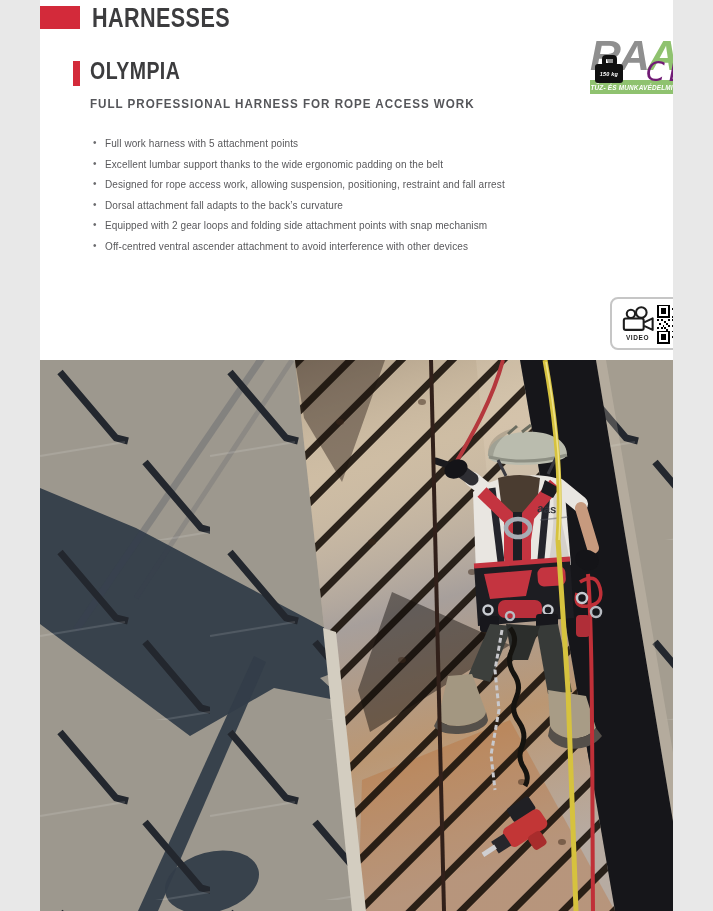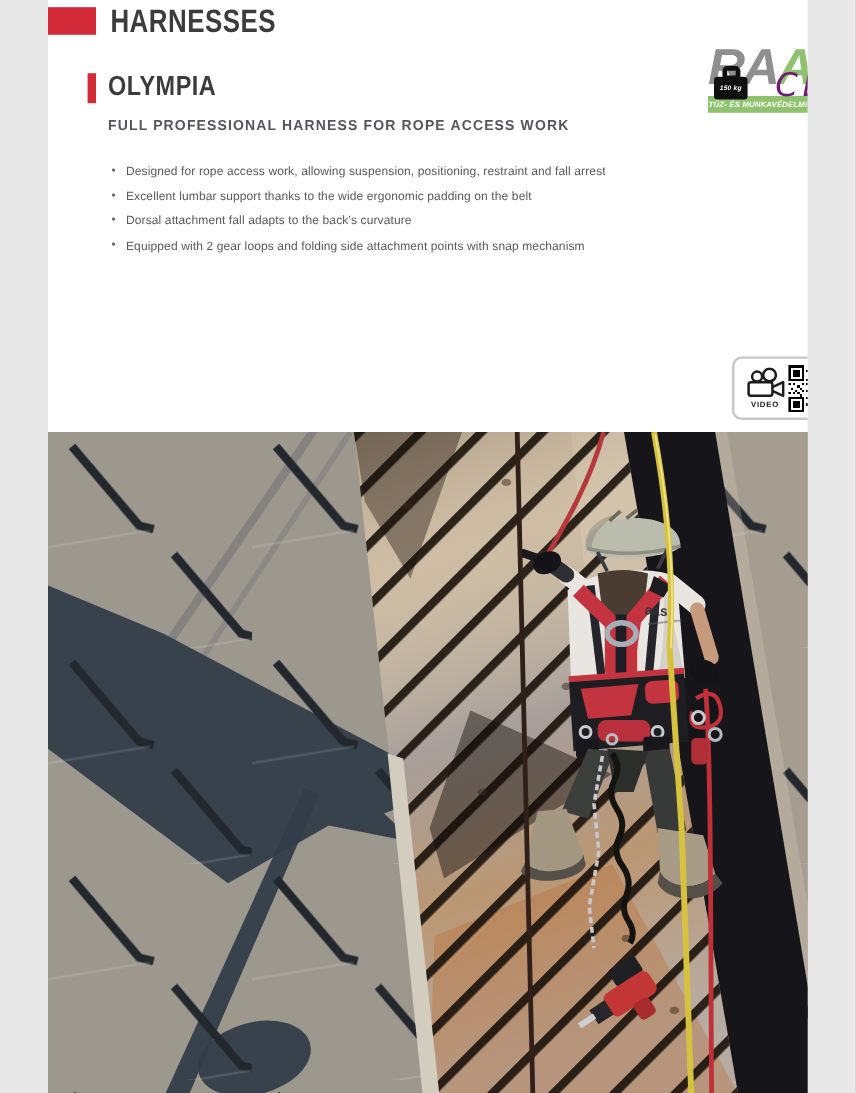--- a/index.html
+++ b/index.html
@@ -72,24 +72,26 @@
 <div class="page">
 
   <div class="cat-red"></div>
   <h1 class="cat-title">HARNESSES</h1>
 
   <div class="prod-bar"></div>
   <h2 class="prod-title">OLYMPIA</h2>
   <p class="tagline">FULL PROFESSIONAL HARNESS FOR ROPE ACCESS WORK</p>
 
   <ul class="features">
+    <li>Full work harness with 5 attachment points</li>
+    <li>Excellent lumbar support thanks to the wide ergonomic padding on the belt</li>
     <li>Designed for rope access work, allowing suspension, positioning, restraint and fall arrest</li>
-    <li>Excellent lumbar support thanks to the wide ergonomic padding on the belt</li>
     <li>Dorsal attachment fall adapts to the back’s curvature</li>
     <li>Equipped with 2 gear loops and folding side attachment points with snap mechanism</li>
+    <li>Off-centred ventral ascender attachment to avoid interference with other devices</li>
   </ul>
 
   <div class="brand">
     <div class="brand-name"><span>RA</span><span class="accent">A</span><span>B</span></div>
     <div class="weight">
       <div class="handle"></div>
       <div class="wbody">
           <span>150 kg</span>
         </div>
     </div>

